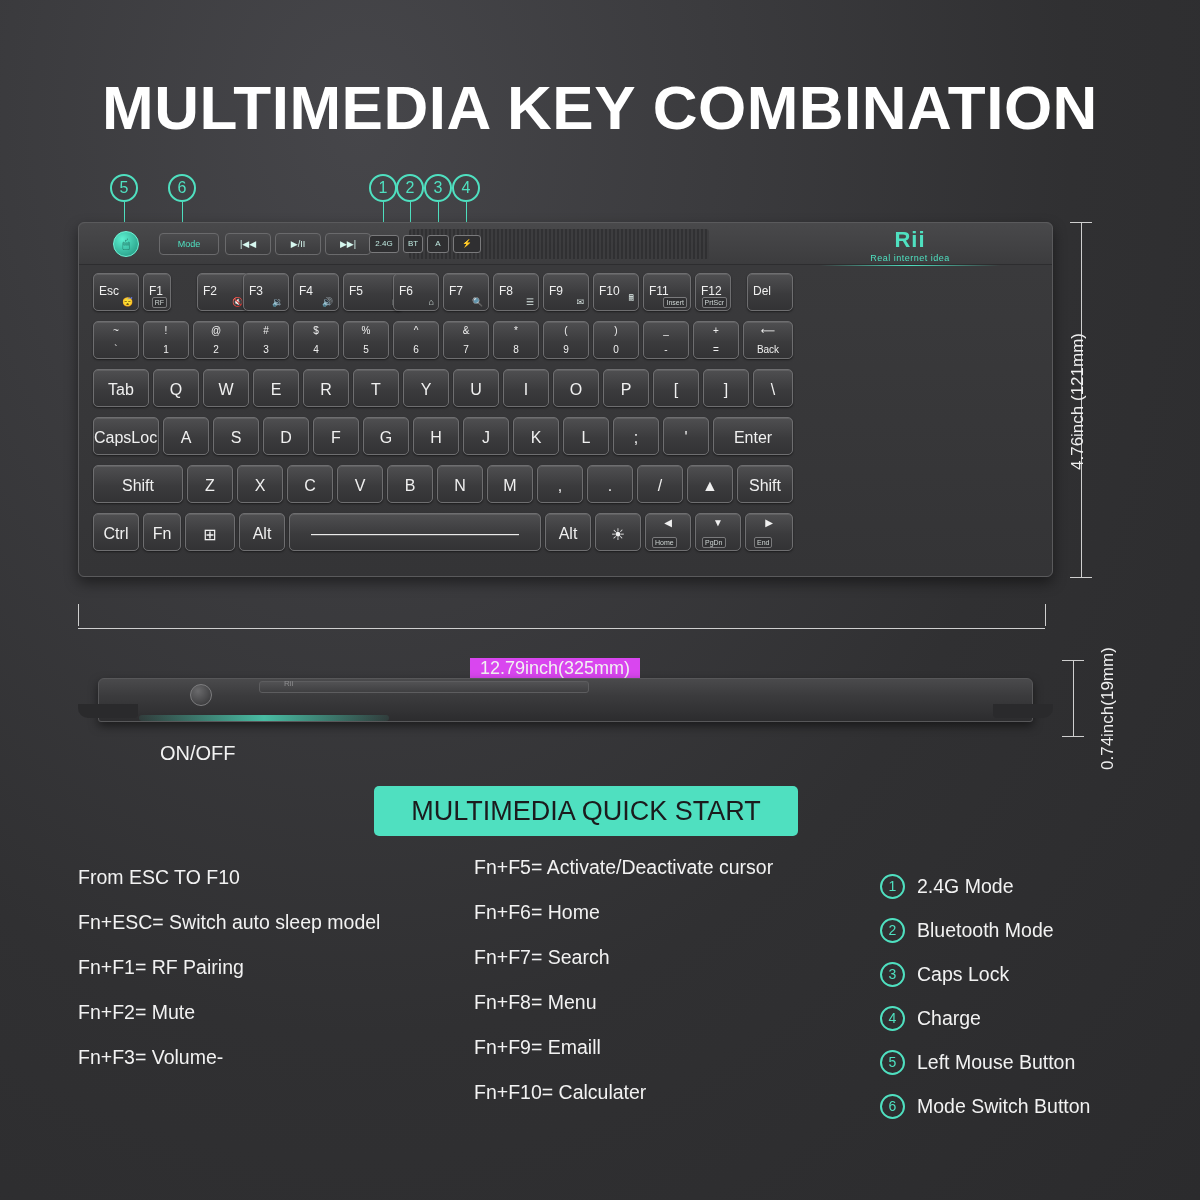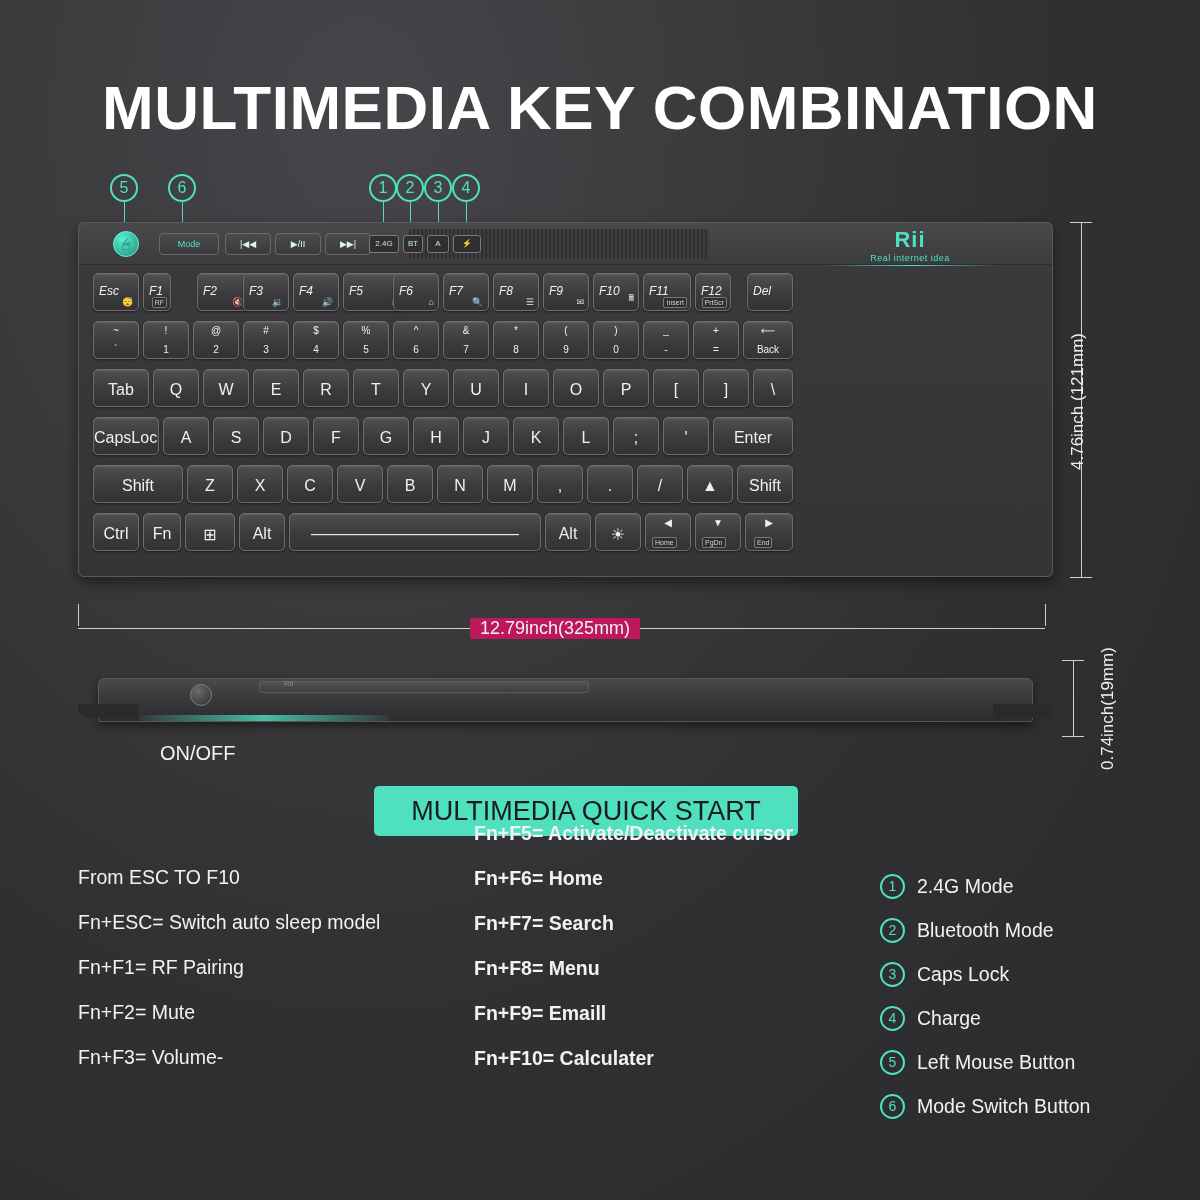--- a/index.html
+++ b/index.html
@@ -94,21 +94,21 @@
   .keys { position:absolute; left:14px; top:50px; width:700px; height:290px; }
   .krow { position:absolute; left:0; height:40px; }
   .key {
     position:absolute; top:0; height:38px;
     background:linear-gradient(180deg,#4f4f51 0%,#3b3b3d 55%,#333335 100%);
     border:1px solid #6e6e70; border-radius:5px;
     color:#f0f0f0; font-size:11px;
     box-shadow:0 1px 2px rgba(0,0,0,.5), inset 0 1px 0 rgba(255,255,255,.1);
     overflow:hidden;
   }
-  .key .main { position:absolute; left:5px; top:10px; font-size:12px;font-style:italic; }
+  .key .main { position:absolute; left:5px; top:10px; font-size:12px; }
   .key .mainc { position:absolute; left:0; right:0; top:11px; text-align:center; font-size:16px; }
   .key .up { position:absolute; left:0; right:0; top:3px; text-align:center; font-size:10px; }
   .key .lo { position:absolute; left:0; right:0; bottom:3px; text-align:center; font-size:10px; }
   .key .fnlbl {
     position:absolute; right:3px; bottom:2px;
     font-size:7px; color:#cfd6d4;
     background:#2f2f31; border:1px solid #7a7a7c; border-radius:2px;
     padding:0 2px; line-height:9px;
   }
   .key .fnsym { position:absolute; right:4px; bottom:3px; font-size:9px; color:#dfece9; }
@@ -134,21 +134,21 @@
   
   .dim-line-v { position:absolute; width:1px; background:#cfcfcf; }
   .dim-line-h { position:absolute; height:1px; background:#cfcfcf; }
   .dim-tick-h { position:absolute; height:1px; width:22px; background:#cfcfcf; }
   .dim-tick-v { position:absolute; width:1px; height:22px; background:#cfcfcf; }
   .dim-text {
     position:absolute; color:#f0f0f0; font-size:17px; white-space:nowrap;
   }
   .rot-ccw { transform:rotate(-90deg); transform-origin:left top; }
   .dim-h-label {
-    position:absolute; font-size:18px; color:#f2f2f2; background:#be185d; padding:0 10px;
+    position:absolute; font-size:18px; color:#f2f2f2; background:#d946ef; padding:0 10px;margin-top:40px;
   }
 
   
   .side {
     position:absolute; left:78px; top:660px; width:975px; height:75px;
   }
   .side-body {
     position:absolute; left:20px; top:18px; width:935px; height:44px;
     background:linear-gradient(180deg,#4a4a4c 0%,#3b3b3d 40%,#2c2c2e 100%);
     border-radius:6px 6px 3px 3px;
@@ -179,21 +179,21 @@
   .banner {
     position:absolute; left:374px; top:786px; width:424px; height:50px;
     background:#4fe0c0; border-radius:5px;
     color:#1b1b1d; font-size:27px; text-align:center; line-height:50px;
   }
 
   
   .col { position:absolute; font-size:19.5px; color:#f2f2f2; }
   .col div { margin-bottom:22px; white-space:nowrap; }
   .col-1 { left:78px; top:866px; }
-  .col-2 { left:474px; top:822px;font-weight:bold; }
+  .col-2 { left:474px; top:856px; }
   .legend { position:absolute; left:880px; top:874px; }
   .legend-row { display:flex; align-items:center; margin-bottom:19px; }
   .legend-row .num {
     width:25px; height:25px; border-radius:50%; border:2px solid #4fe0c0;
     color:#4fe0c0; font-size:14px; line-height:21px; text-align:center; margin-right:12px; flex:0 0 auto;
   }
   .legend-row .lbl { font-size:19.5px; color:#f2f2f2; white-space:nowrap; }
 </style>
 </head>
 <body>

